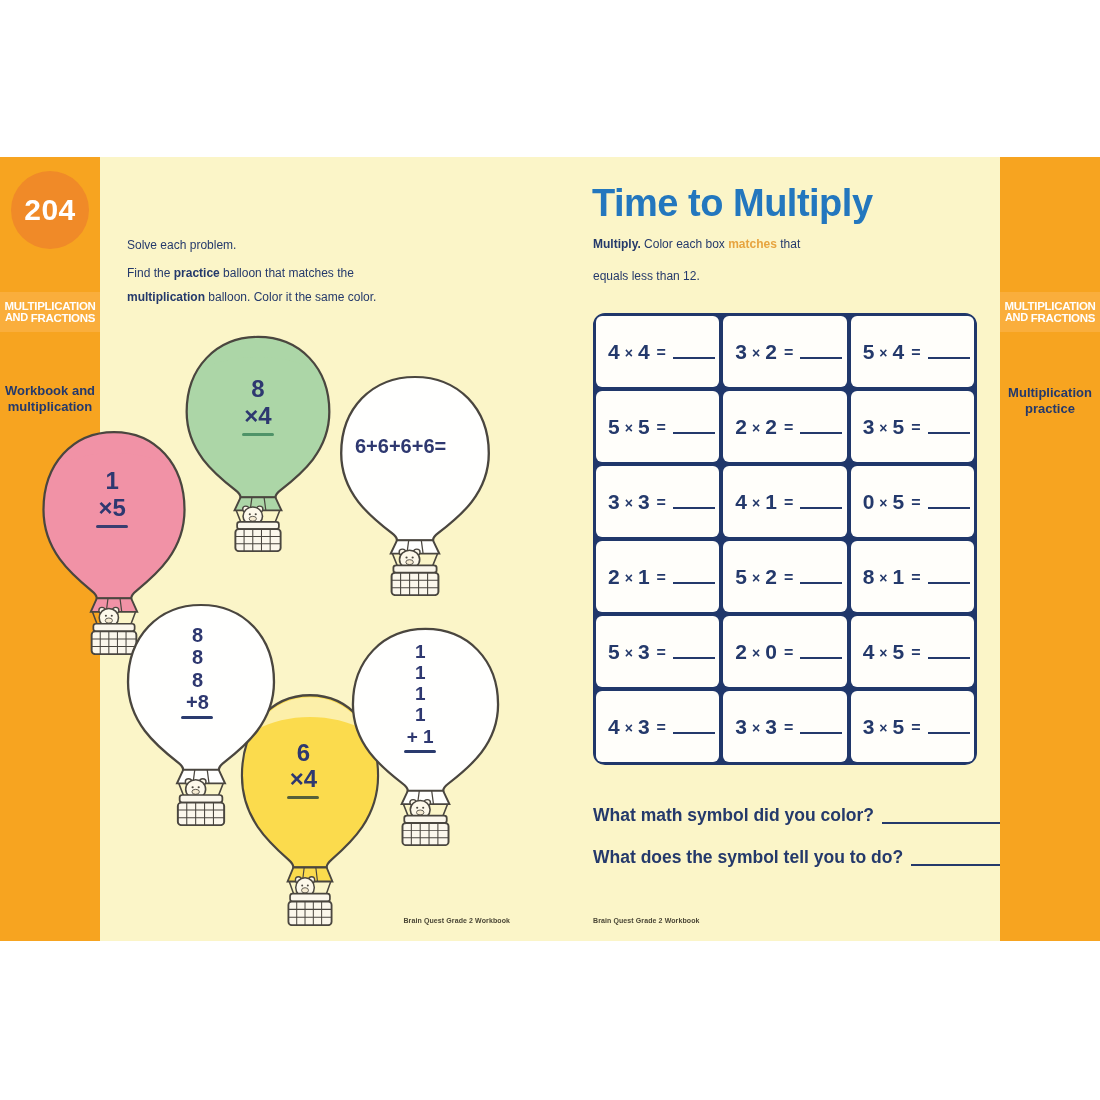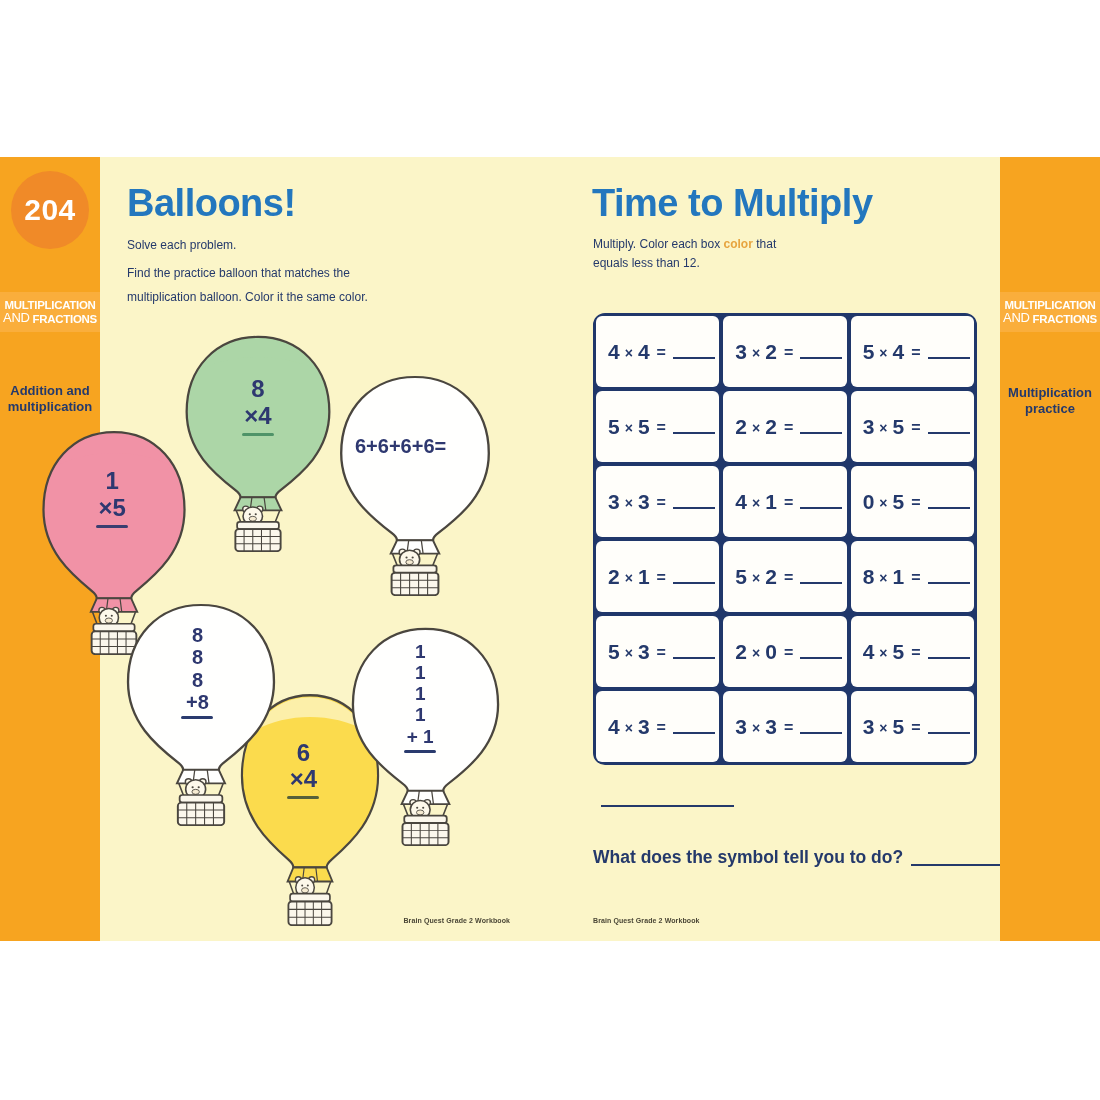--- a/index.html
+++ b/index.html
@@ -9,27 +9,27 @@
   
   .spread{position:absolute;left:0;top:157px;width:1100px;height:784px;background:#FBF5C8;}
   .sidebar{position:absolute;top:157px;width:100px;height:784px;background:#F7A420;z-index:1;}
   .sidebar.left{left:0;}
   .sidebar.right{left:1000px;}
   .pagenum-circle{position:absolute;width:78px;height:78px;border-radius:50%;background:#F08A28;
     display:flex;align-items:center;justify-content:center;color:#fff;font-size:30px;font-weight:800;letter-spacing:.5px;}
   .section-badge{position:absolute;width:100px;height:40px;background:#FAAE3C;color:#fff;text-align:center;
     display:flex;flex-direction:column;justify-content:center;line-height:1.05;}
   .badge-big{font-size:11.5px;font-weight:800;letter-spacing:-.3px;}
-  .badge-and{font-size:13px;font-weight:400;vertical-align:1px;}
+  .badge-and{font-size:11px;font-weight:700;vertical-align:1px;}
   .topic-label{position:absolute;width:100px;text-align:center;color:#24396B;font-size:13px;font-weight:700;line-height:1.25;white-space:pre-line;}
 
   
   .page-title{position:absolute;color:#2377BE;font-size:38px;font-weight:800;letter-spacing:-.5px;}
   .instr{position:absolute;color:#24396B;font-size:12px;font-weight:500;}
-  .instr b{font-weight:400;}
+  .instr b{font-weight:700;}
   .hl-yellow{color:#E7A43F;font-weight:700;}
   .footer-credit{position:absolute;color:#4a4636;font-size:7px;font-weight:600;letter-spacing:.1px;}
 
   
   .mult-grid{position:absolute;left:593px;top:313px;width:384px;height:452px;background:#20376A;border:3px solid #20376A;border-radius:12px;
     display:grid;grid-template-columns:repeat(3,1fr);grid-template-rows:repeat(6,1fr);gap:4px;box-sizing:border-box;}
   .cell{background:#FFFEFA;border-radius:6px;display:flex;align-items:center;padding-left:12px;color:#24396B;}
   .cell .ca{font-size:21px;font-weight:800;}
   .cell .cx{font-size:14px;font-weight:800;margin:2px 5px 0 5px;}
   .cell .ce{font-size:16px;font-weight:800;margin:2px 4px 0 7px;}
@@ -74,32 +74,31 @@
   <div class="spread"></div>
 
   <div class="sidebar left"></div>
   <div class="pagenum-circle" style="left:11px;top:171px;z-index:1">
     <span>204</span>
   </div>
   <div class="section-badge" style="left:0;top:292px;z-index:1">
     <span class="badge-big">MULTIPLICATION</span>
     <span class="badge-big"><span class="badge-and">AND</span> <span>FRACTIONS</span></span>
   </div>
-  <div class="topic-label" style="left:0;top:383px;z-index:1">Addition and
+  <div class="topic-label" style="left:0;top:383px;z-index:1">Workbook and
 multiplication</div>
 
   <div class="sidebar right"></div>
   <div class="section-badge" style="left:1000px;top:292px;z-index:1">
     <span class="badge-big">MULTIPLICATION</span>
     <span class="badge-big"><span class="badge-and">AND</span> <span>FRACTIONS</span></span>
   </div>
   <div class="topic-label" style="left:1000px;top:385px;z-index:1">Multiplication
 practice</div>
 
-  <div class="page-title" style="left:127px;top:182px">Balloons!</div>
   <div class="instr" style="left:127px;top:238px">Solve each problem.</div>
   <div class="instr" style="left:127px;top:266px"><span>Find the </span><b>practice</b><span> balloon that matches the</span></div>
   <div class="instr" style="left:127px;top:290px"><b>multiplication</b><span> balloon. Color it the same color.</span></div>
 
   <div class="balloon" style="left: 171px; top: 332px; width: 174px; height: 220px; z-index: 2; --bfill: #ACD6A7; --uc: #4F9368;">
     <svg viewBox="0 0 100 135" preserveAspectRatio="none">
         <use href="#balloon-shape"></use>
       </svg>
     <div class="bprob" style="left:50%;top:20%;font-size:24px">
       <span class="bline">8</span>
@@ -160,22 +159,22 @@
       <span class="bline">1</span>
       <span class="bline">1</span>
       <span class="bline">1</span>
       <span class="bline">1</span>
       <span class="bline">+ 1</span>
       <span class="bunderline"></span>
     </div>
   </div>
 
   <div class="page-title" style="left:592px;top:182px">Time to Multiply</div>
-  <div class="instr" style="left:593px;top:237px"><b>Multiply.</b><span> Color each box </span><span class="hl-yellow">color</span><span> that</span></div>
-  <div class="instr" style="left:593px;top:256px">equals less than 12.</div>
+  <div class="instr" style="left:593px;top:237px"><b>Multiply.</b><span> Color each box </span><span class="hl-yellow">matches</span><span> that</span></div>
+  <div class="instr" style="left:593px;top:269px">equals less than 12.</div>
 
   <div class="mult-grid">
     <div class="cell">
         <span class="ca">4</span>
         <span class="cx">×</span>
         <span class="ca">4</span>
         <span class="ce">=</span>
         <span class="cblank"></span>
       </div>
     <div class="cell">
@@ -293,20 +292,21 @@
     <div class="cell">
         <span class="ca">3</span>
         <span class="cx">×</span>
         <span class="ca">5</span>
         <span class="ce">=</span>
         <span class="cblank"></span>
       </div>
   </div>
 
   <div class="question-line" style="left:593px;top:805px">
+    <span>What math symbol did you color?</span>
     <span class="q-blank" style="width:133px"></span>
   </div>
   <div class="question-line" style="left:593px;top:847px">
     <span>What does the symbol tell you to do?</span>
     <span class="q-blank" style="width:112px"></span>
   </div>
 
   <div class="footer-credit" style="left:360px;top:917px;width:150px;text-align:right">Brain Quest Grade 2 Workbook</div>
   <div class="footer-credit" style="left:593px;top:917px">Brain Quest Grade 2 Workbook</div>
 

